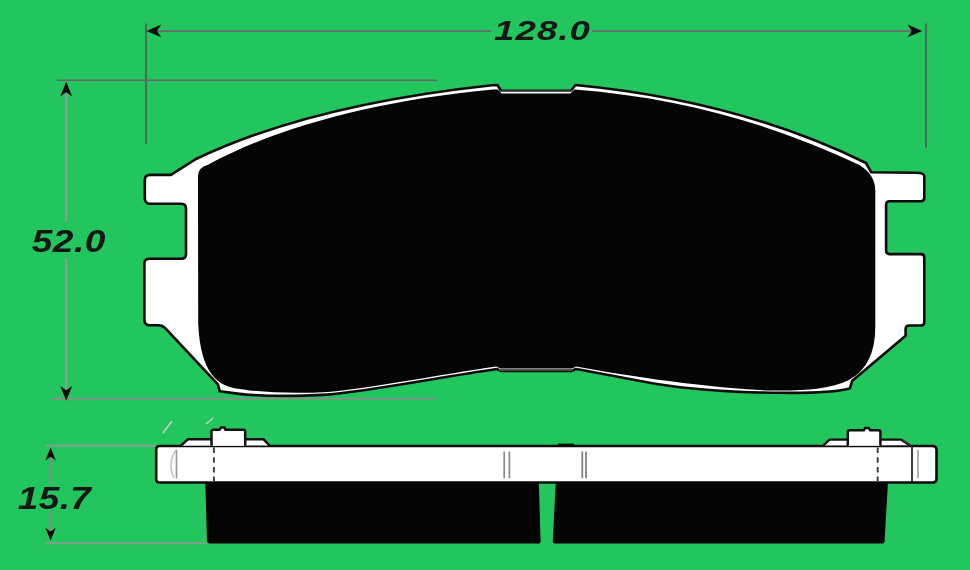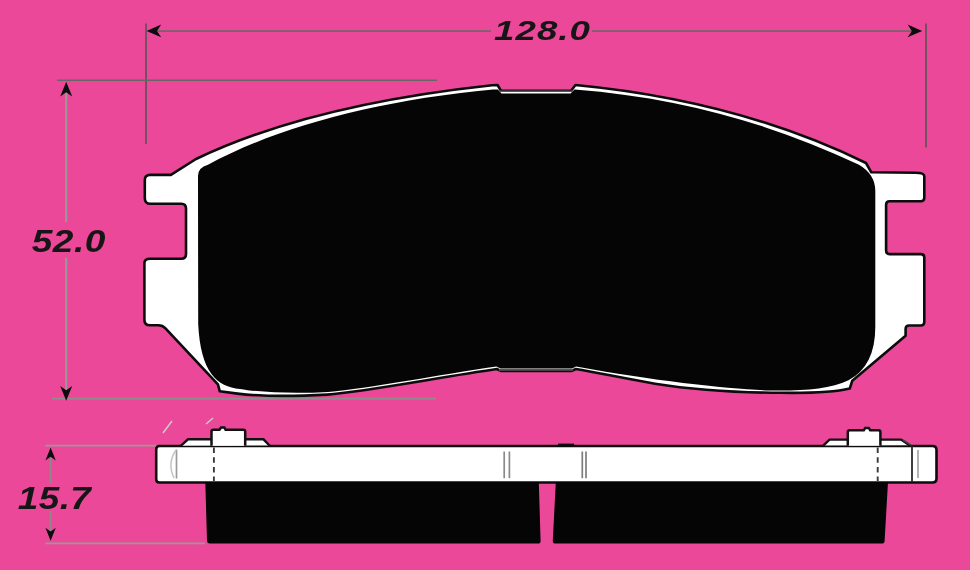--- a/index.html
+++ b/index.html
@@ -1,16 +1,16 @@
 <!DOCTYPE html>
 <html><head>
 <meta charset="utf-8">
 <style>
   html,body{margin:0;padding:0;background:#ffffff;}
-  #wrap{position:relative;width:970px;height:570px;background:#ec4899;overflow:hidden;}
+  #wrap{position:relative;width:970px;height:570px;background:#22c55e;overflow:hidden;}
   svg{position:absolute;left:0;top:0;}
   text{font-family:"Liberation Sans",sans-serif;font-weight:bold;font-style:italic;fill:#161616;}
 </style>
 </head>
 <body>
 <div id="wrap">
 <svg width="970" height="570" viewBox="0 0 970 570">
 
 <path id="plate" d="M196,159
 C268,124.5 368,98.5 492,85.2

